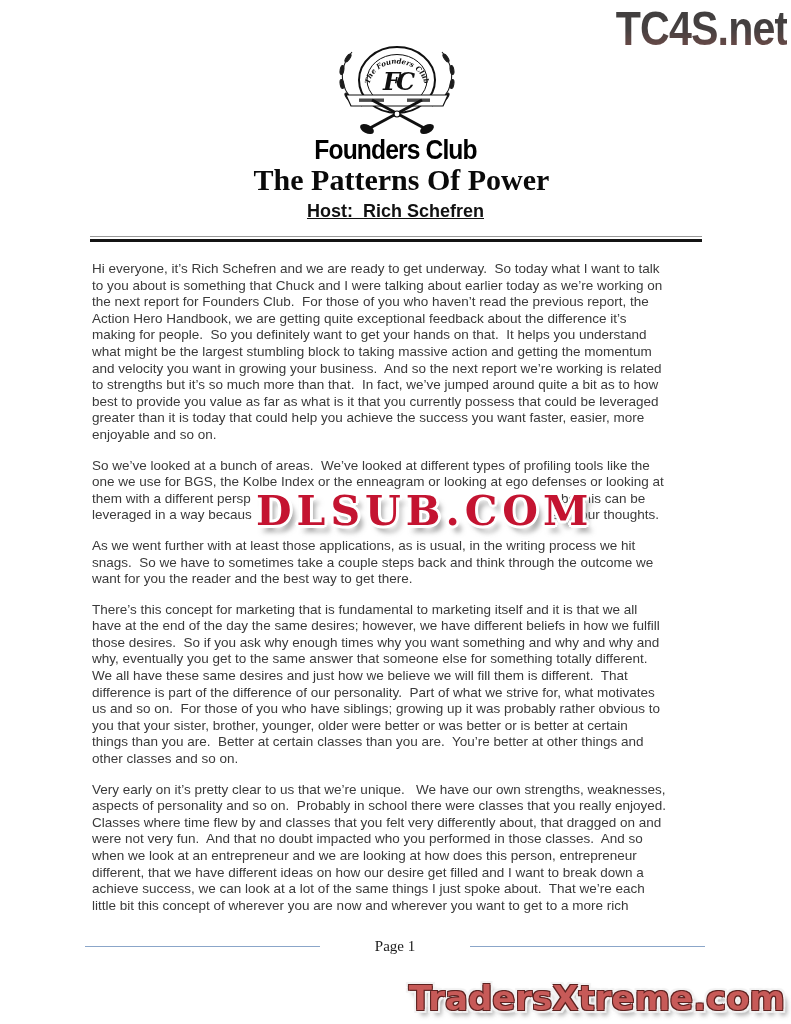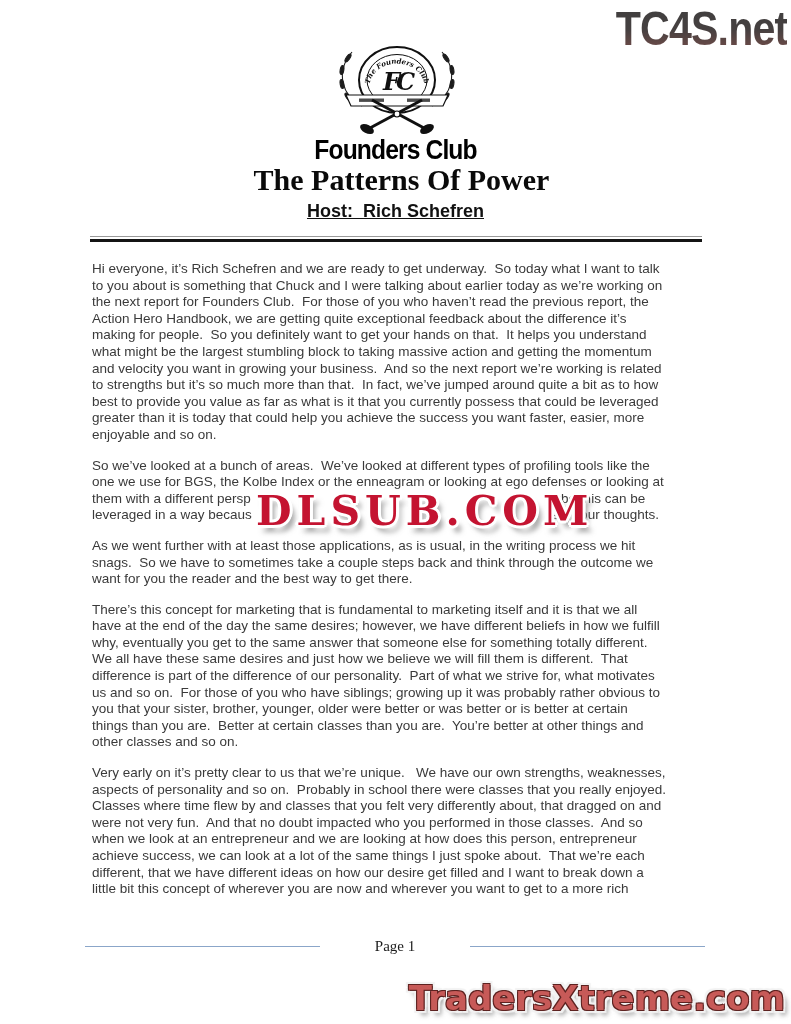--- a/index.html
+++ b/index.html
@@ -166,36 +166,37 @@
         <div class="text-line"><span>leveraged in a way becaus</span><span class="wm-gap"></span><span>tect your thoughts.</span></div>
       </div>
       <div class="paragraph">
         <div class="text-line">As we went further with at least those applications, as is usual, in the writing process we hit</div>
         <div class="text-line">snags.  So we have to sometimes take a couple steps back and think through the outcome we</div>
         <div class="text-line">want for you the reader and the best way to get there.</div>
       </div>
       <div class="paragraph">
         <div class="text-line">There’s this concept for marketing that is fundamental to marketing itself and it is that we all</div>
         <div class="text-line">have at the end of the day the same desires; however, we have different beliefs in how we fulfill</div>
+        <div class="text-line">those desires.  So if you ask why enough times why you want something and why and why and</div>
         <div class="text-line">why, eventually you get to the same answer that someone else for something totally different.</div>
         <div class="text-line">We all have these same desires and just how we believe we will fill them is different.  That</div>
         <div class="text-line">difference is part of the difference of our personality.  Part of what we strive for, what motivates</div>
         <div class="text-line">us and so on.  For those of you who have siblings; growing up it was probably rather obvious to</div>
         <div class="text-line">you that your sister, brother, younger, older were better or was better or is better at certain</div>
         <div class="text-line">things than you are.  Better at certain classes than you are.  You’re better at other things and</div>
         <div class="text-line">other classes and so on.</div>
       </div>
       <div class="paragraph">
         <div class="text-line">Very early on it’s pretty clear to us that we’re unique.   We have our own strengths, weaknesses,</div>
         <div class="text-line">aspects of personality and so on.  Probably in school there were classes that you really enjoyed.</div>
         <div class="text-line">Classes where time flew by and classes that you felt very differently about, that dragged on and</div>
         <div class="text-line">were not very fun.  And that no doubt impacted who you performed in those classes.  And so</div>
         <div class="text-line">when we look at an entrepreneur and we are looking at how does this person, entrepreneur</div>
+        <div class="text-line">different, that we have different ideas on how our desire get filled and I want to break down a</div>
         <div class="text-line">achieve success, we can look at a lot of the same things I just spoke about.  That we’re each</div>
-        <div class="text-line">different, that we have different ideas on how our desire get filled and I want to break down a</div>
         <div class="text-line">little bit this concept of wherever you are now and wherever you want to get to a more rich</div>
       </div>
     </div>
 
   <div class="dlsub">DLSUB.COM</div>
 
   <div class="footer">
     <div class="footer-line"></div>
     <div class="footer-page">Page 1</div>
     <div class="footer-line"></div>

